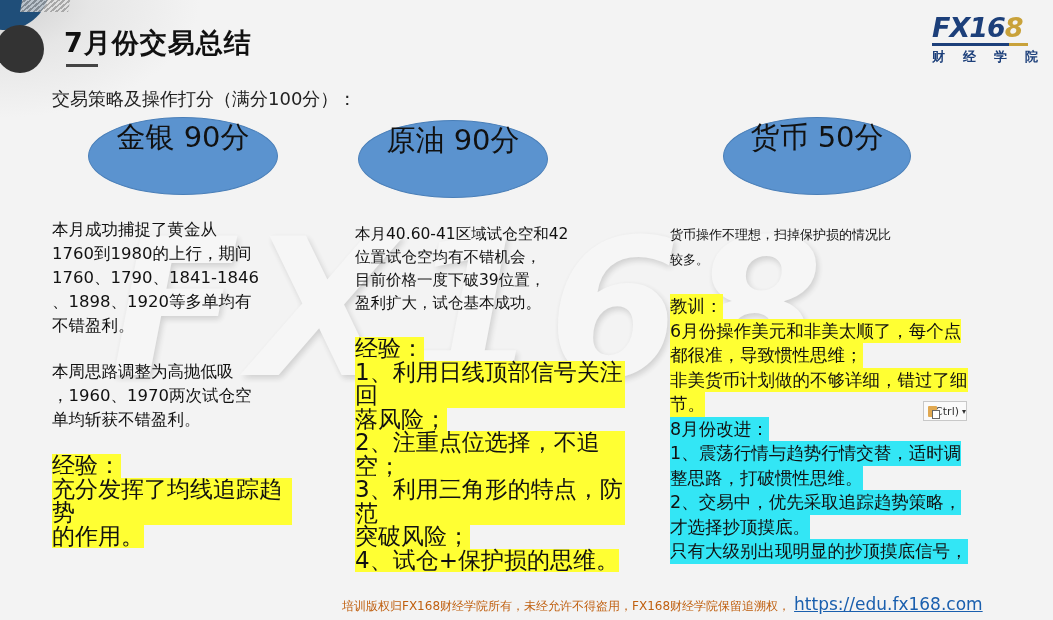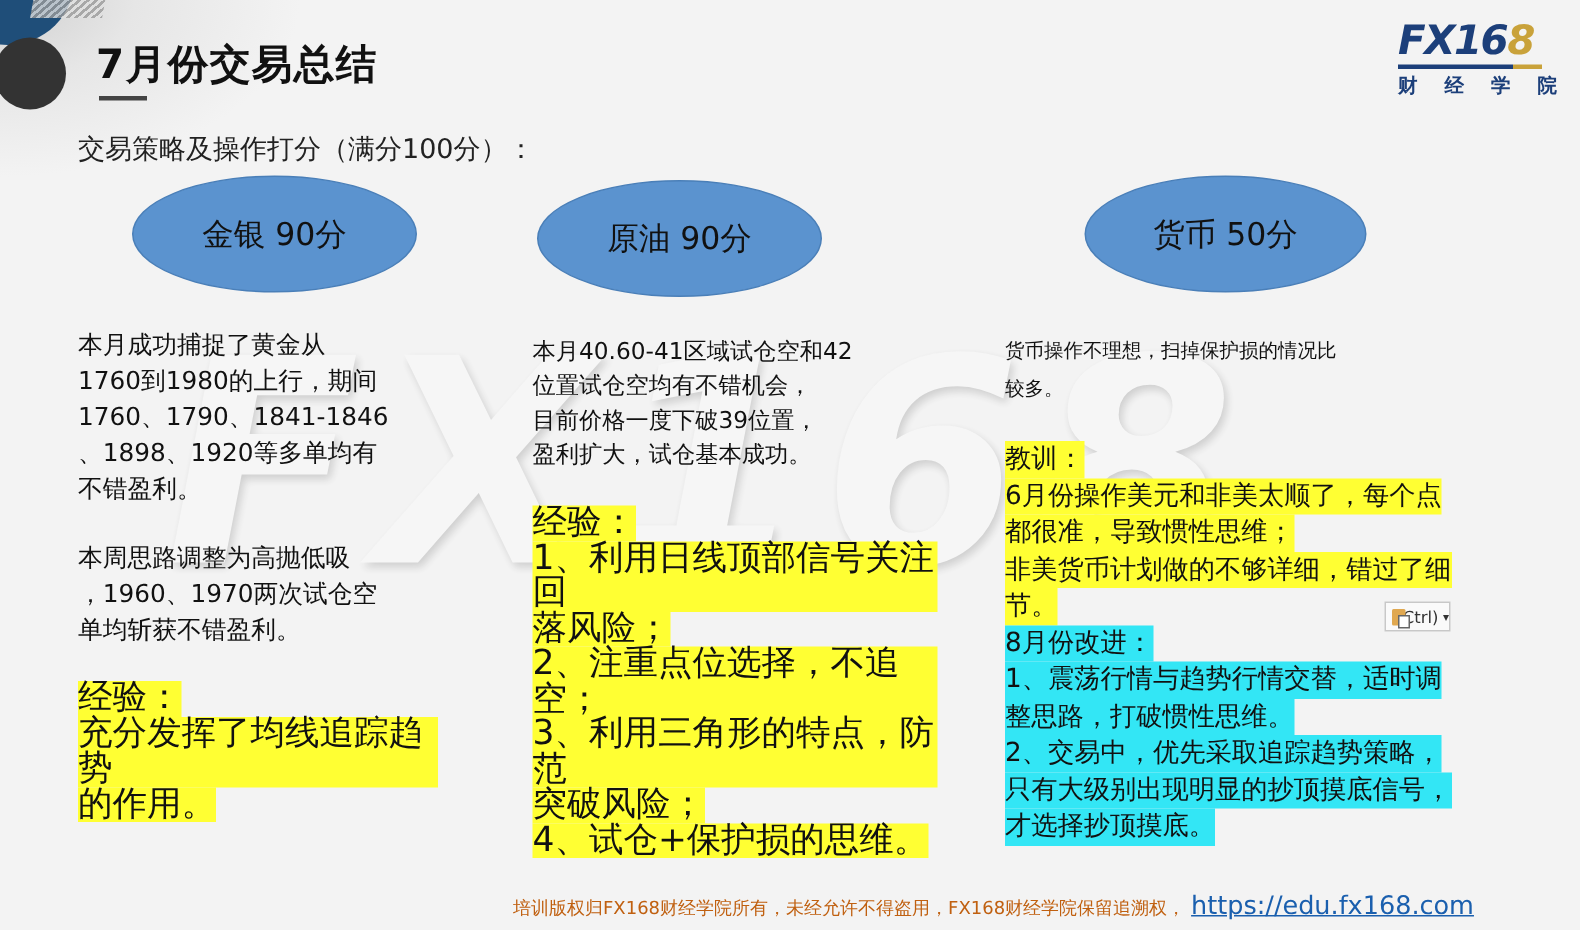--- a/index.html
+++ b/index.html
@@ -53,22 +53,22 @@
       background: linear-gradient(90deg, #1c3f7a 0 80%, #c9a23a 80% 100%);
     }
     .logo-sub {
       display: flex; justify-content: space-between; width: 106px;
       font-size: 13px; color: #1c3f7a; font-weight: bold; margin-top: 2px;
     }
     
     .ellipse {
       position: absolute; height: 78px; border-radius: 50%;
       background: #5b93cf; border: 1px solid #4a7fb8;
-      display: flex; align-items: center; justify-content: center;
-      font-size: 21px; color: #111;
+      display: flex; justify-content: center;
+      font-size: 29px; color: #111;
     }
     .e1 { left: 88px; top: 117px; width: 190px; }
     .e2 { left: 358px; top: 120px; width: 190px; }
     .e3 { left: 723px; top: 117px; width: 188px; }
     
     .watermark {
       position: absolute; left: 110px; top: 215px;
       font-size: 190px; font-weight: bold; color: #f7f7f7;
       text-shadow: 2px 3px 6px rgba(0,0,0,.18);
       letter-spacing: 10px; font-style: italic; line-height: 190px;
@@ -198,22 +198,22 @@
       <span class="line">6月份操作美元和非美太顺了，每个点</span>
       <span class="line">都很准，导致惯性思维；</span>
       <span class="line">非美货币计划做的不够详细，错过了细</span>
       <span class="line">节。</span>
     </div>
     <div class="hl-lines cyan">
       <span class="line">8月份改进：</span>
       <span class="line">1、震荡行情与趋势行情交替，适时调</span>
       <span class="line">整思路，打破惯性思维。</span>
       <span class="line">2、交易中，优先采取追踪趋势策略，</span>
+      <span class="line">才选择抄顶摸底。</span>
       <span class="line">只有大级别出现明显的抄顶摸底信号，</span>
-      <span class="line">才选择抄顶摸底。</span>
     </div>
   </div>
 
   <div class="paste-chip">
     <span class="clip-icon"></span>
     <span>(Ctrl)</span>
     <span class="caret">▾</span>
   </div>
 
   <div class="footer">

